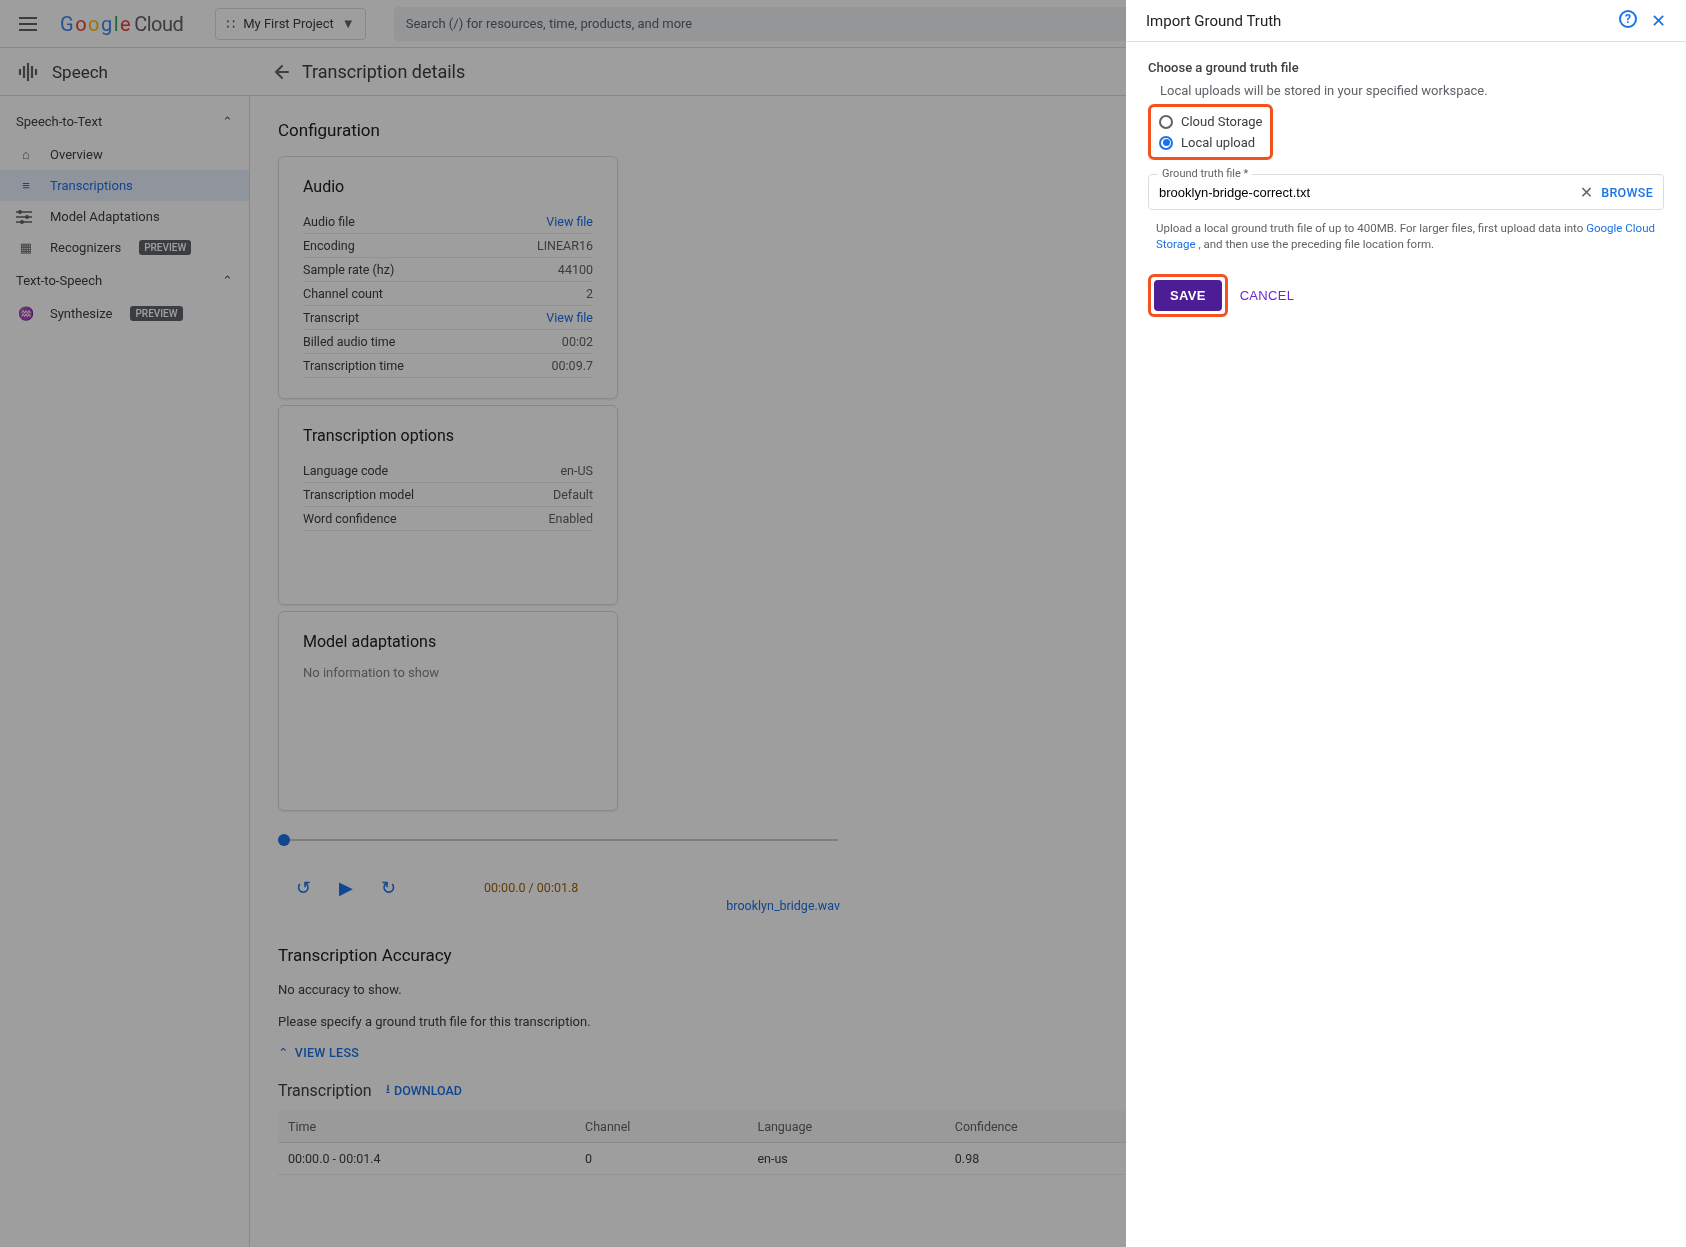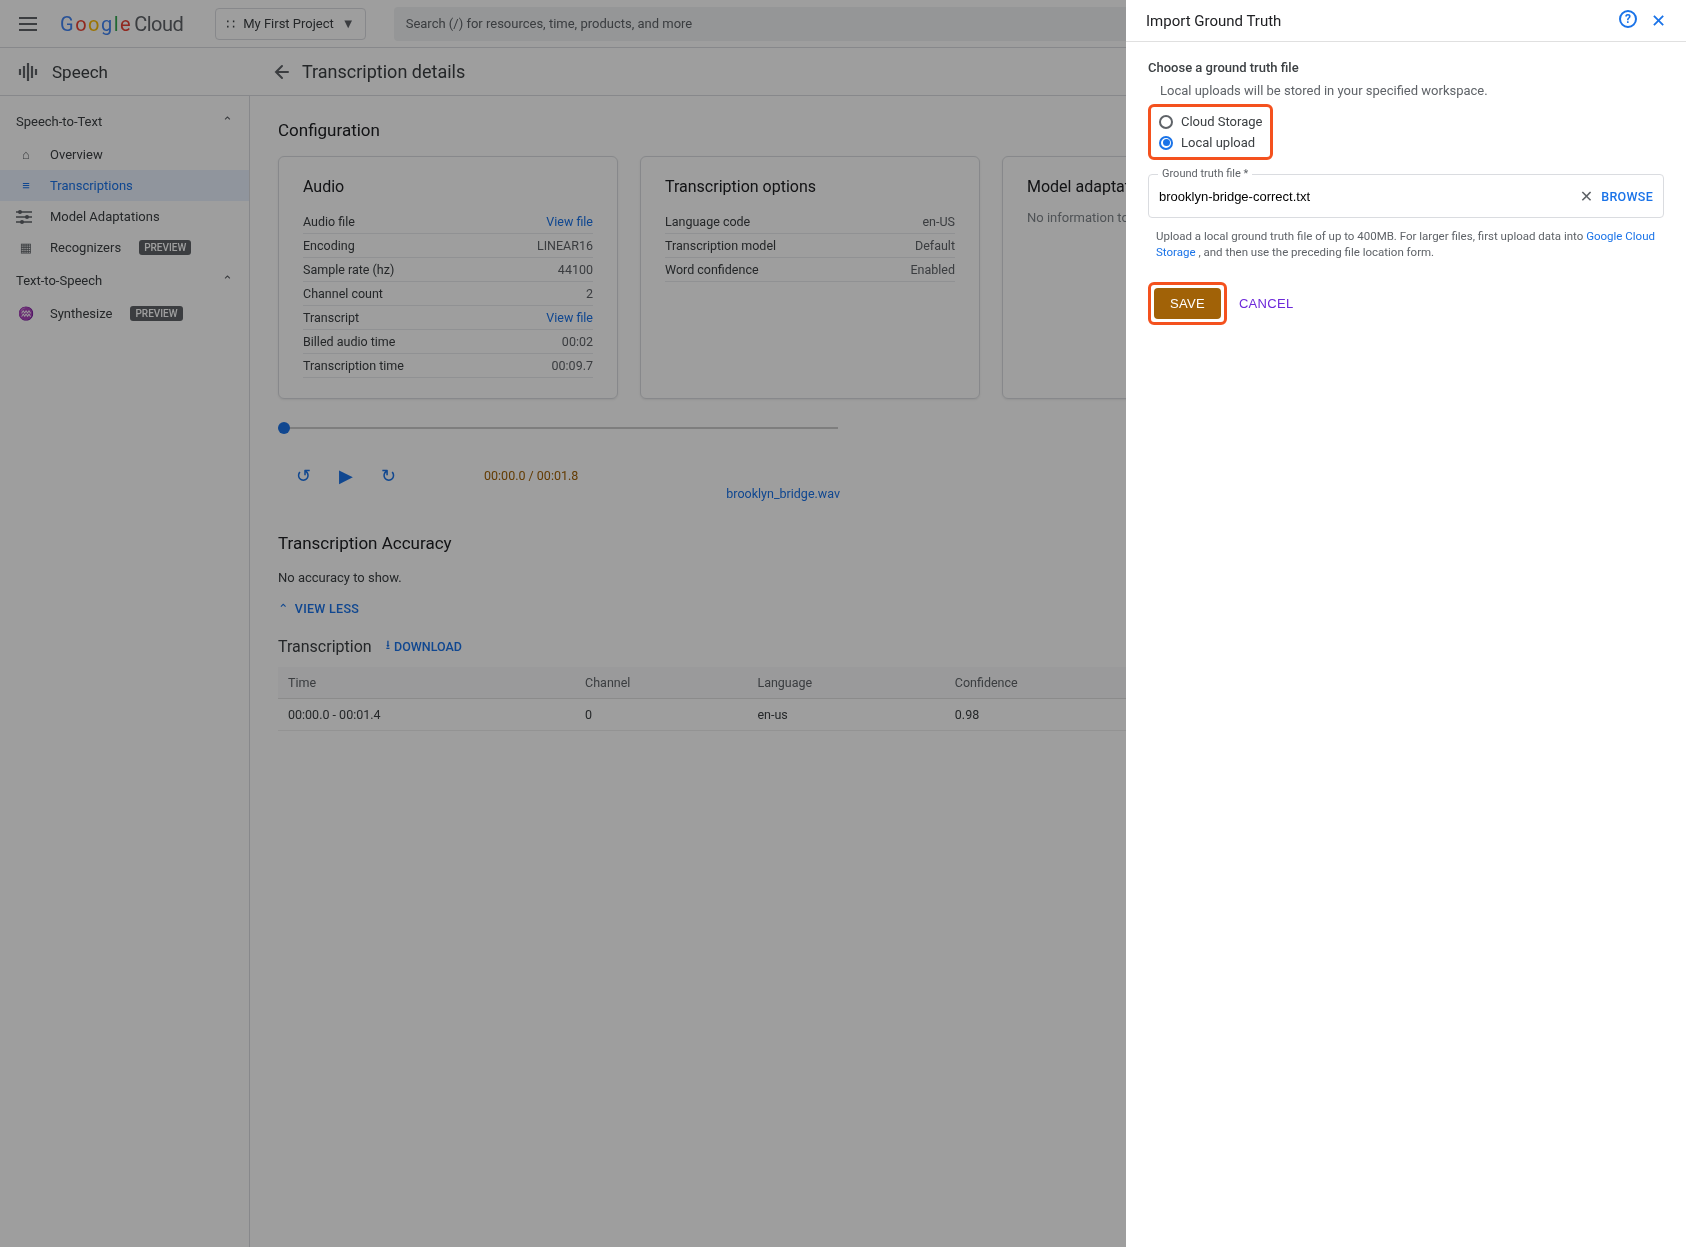--- a/index.html
+++ b/index.html
@@ -29,21 +29,21 @@
   .side-section-title{ padding:10px 16px; font-size:13px; color:#3c4043; display:flex; align-items:center; justify-content:space-between;}
   .side-section-title .chev{ color:#5f6368;}
   .side-item{ display:flex; align-items:center; gap:14px; padding:8px 16px 8px 16px; cursor:pointer; font-size:13px; color:#3c4043;}
   .side-item .icn{ width:20px; color:#5f6368; text-align:center;}
   .side-item.active{ background:#e8f0fe; color:#1a73e8;}
   .side-item.active .icn{ color:#1a73e8;}
   .preview-pill{ background:#5f6368; color:#fff; font-size:10px; padding:2px 5px; border-radius:3px; margin-left:4px; font-weight:500;}
   
   .main{ flex:1; padding:24px 28px; overflow:auto;}
   h2.section{ font-size:17px; font-weight:400; color:#202124; margin-bottom:16px;}
-  .cards-row{ display:flex; gap:22px; margin-bottom:28px;}
+  .cards-row{ display:flex; gap:6px; margin-bottom:28px;flex-direction:column;}
   .card{ border:1px solid #dadce0; border-radius:6px; box-shadow:0 1px 2px rgba(60,64,67,.1); width:340px; padding:20px 24px; min-height:200px;}
   .card h3{ font-size:16px; font-weight:400; color:#202124; margin-bottom:14px;}
   .kv-row{ display:flex; justify-content:space-between; border-bottom:1px solid #e8eaed; padding:4px 0; font-size:12.5px;}
   .kv-row .k{ color:#3c4043;}
   .kv-row .v{ color:#5f6368;}
   .kv-row .v.link{ color:#1a73e8; cursor:pointer;}
   .card.muted{ color:#80868b; font-size:13px;}
   
   .player{ margin:10px 0 32px;}
   .track{ height:2px; background:#ccc; width:560px; position:relative;}
@@ -72,29 +72,29 @@
   .panel-body{ padding:18px 22px; font-size:13px; color:#3c4043;}
   .panel-body .subtitle{ font-weight:500; margin-bottom:8px;}
   .panel-body .note{ color:#5f6368; margin:0 0 6px 12px;}
   .radio-group{ border:3px solid #f4511e; border-radius:6px; padding:4px 8px; display:inline-block; margin-bottom:14px;}
   .radio-row{ display:flex; align-items:center; gap:8px; padding:3px 0; cursor:pointer;}
   .radio{ width:14px; height:14px; border:2px solid #5f6368; border-radius:50%; display:inline-flex; align-items:center; justify-content:center;}
   .radio.selected{ border-color:#1a73e8;}
   .radio.selected::after{ content:""; width:7px; height:7px; background:#1a73e8; border-radius:50%;}
   .field-wrap{ position:relative; margin-bottom:6px;}
   .field-label{ position:absolute; top:-7px; left:10px; background:#fff; padding:0 4px; font-size:11px; color:#5f6368;}
-  .field-input{ border:1px solid #dadce0; border-radius:4px; height:44px; display:flex; align-items:center; padding:0 10px; gap:8px;}
+  .field-input{ border:1px solid #dadce0; border-radius:4px; height:36px; display:flex; align-items:center; padding:0 10px; gap:8px;}
   .field-input input{ flex:1; border:none; outline:none; font-size:13px; background:transparent;}
   .field-input .clear{ color:#5f6368; font-size:16px; cursor:pointer;}
   .field-input .browse{ color:#1a73e8; font-weight:500; font-size:12.5px; cursor:pointer; letter-spacing:0.3px;}
   .helper{ font-size:11.5px; color:#5f6368; line-height:1.4; padding:4px 2px 0 8px;}
   .helper a{ color:#1a73e8; text-decoration:none;}
   .panel-actions{ display:flex; align-items:center; gap:12px; margin-top:22px;}
   .save-wrap{ border:3px solid #f4511e; border-radius:6px; padding:3px;}
-  .btn-save{ background:#a16207; color:#fff; border:none; border-radius:4px; padding:8px 16px; font-size:13px; font-weight:400; cursor:pointer; letter-spacing:0.3px;}
+  .btn-save{ background:#4c1d95; color:#fff; border:none; border-radius:4px; padding:8px 16px; font-size:13px; font-weight:700; cursor:pointer; letter-spacing:0.3px;}
   .btn-cancel{ background:none; border:none; font-size:13px; font-weight:500; color:#6d28d9; cursor:pointer; letter-spacing:0.3px;}
   svg{display:block}
 </style>
 </head>
 <body>
 
 <div class="topbar">
   <div class="hamburger">
     <svg width="18" height="14" viewBox="0 0 18 14">
         <path d="M0 1h18M0 7h18M0 13h18" stroke="#5f6368" stroke-width="2"></path>
@@ -262,20 +262,21 @@
         <span class="pc">▶</span>
         <span class="pc">↻</span>
         <span class="player-time" style="margin-left:60px;">00:00.0 / 00:01.8</span>
         <span class="player-file" style="margin-left:120px;">brooklyn_bridge.wav</span>
       </div>
     </div>
 
     <div class="accuracy">
       <h2 class="section">Transcription Accuracy</h2>
       <p>No accuracy to show.</p>
+      <p>Please specify a ground truth file for this transcription.</p>
       <div class="view-less">
           <span>⌃</span>
           <span>VIEW LESS</span>
         </div>
     </div>
 
     <div class="trans-head">
       <h2>Transcription</h2>
       <span class="download-link">
           <span>⭳</span>

